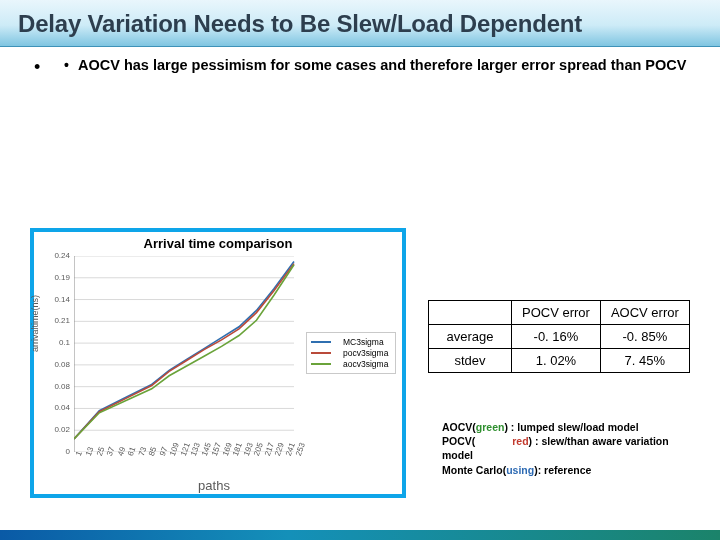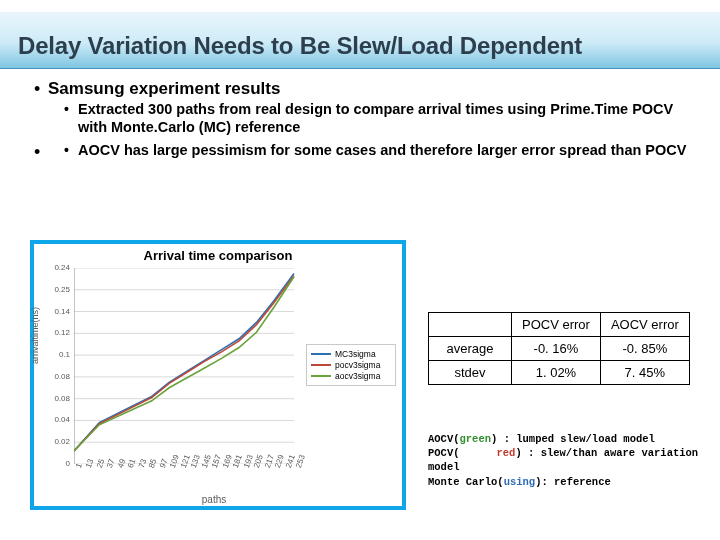--- a/index.html
+++ b/index.html
@@ -14,22 +14,21 @@
   }
   .slide {
     position: relative;
     width: 720px;
     height: 540px;
     background: #fff;
   }
   .title-bar {
     background: linear-gradient(to bottom, #e9f6fc 0%, #cdebf7 55%, #7fc5e1 100%);
     border-bottom: 1px solid #3e92b8;
-    padding: 20px 18px 8px 18px;
-    margin-top: 12px;
+    padding: 10px 18px 8px 18px;
   }
   .title-bar h1 {
     margin: 0;
     font-size: 24px;
     font-weight: 700;
     color: #2d3e4e;
     letter-spacing: -0.2px;
   }
   .body {
     padding: 6px 24px 0 24px;
@@ -128,38 +127,38 @@
     top: 120px;
     transform: rotate(-90deg);
     transform-origin: left top;
     font-size: 9px;
     color: #5a5a5a;
   }
   .xlabel {
     position: absolute;
     left: 180px;
     bottom: 1px;
-    font-size: 10px;
+    font-size: 13px;
     color: #5a5a5a;
     transform: translateX(-50%);
   }
   .legend {
     position: absolute;
     right: 6px;
     top: 100px;
     width: 80px;
     border: 1px solid #c9c9c9;
     background: #fff;
     font-size: 8.5px;
     padding: 3px 4px;
   }
   .legend .row {
     display: flex;
     align-items: center;
-    gap: 4px;
+    gap: 12px;
     margin: 1px 0;
   }
   .legend .swatch {
     width: 20px;
     height: 1px;
     border-top: 2px solid;
   }
   
   .err-table {
     position: absolute;
@@ -173,26 +172,25 @@
     padding: 4px 10px;
     text-align: center;
     min-width: 62px;
     font-weight: 400;
   }
   .err-table th.blank {
     border: 1px solid #000;
   }
   .caption {
     position: absolute;
-    left: 398px;
+    left: 412px;
     top: 192px;
     font-size: 10.5px;
     line-height: 1.35;
     font-weight: 700;
-    font-family: Liberation Mono, monospace;
   }
   .caption .g { color: #2f8f2f; font-weight: 700; }
   .caption .r { color: #c23a2e; font-weight: 700; padding-left: 37px; }
   .caption .b { color: #2d6ab3; font-weight: 700; }
   .footer-grad {
     position: absolute;
     left: 0;
     bottom: 0;
     width: 720px;
     height: 10px;
@@ -203,26 +201,20 @@
 <body>
 
 <div class="slide">
 
   <div class="title-bar">
     <h1>Delay Variation Needs to Be Slew/Load Dependent</h1>
   </div>
 
   <div class="body">
     <ul class="lvl1">
-      <li>
-        <div class="b1">Samsung experiment results</div>
-        <ul class="lvl2">
-          <li>Extracted 300 paths from real design to compare arrival times using Prime.Time POCV with Monte.Carlo (MC) reference</li>
-        </ul>
-      </li>
       <li>
         <ul class="lvl2">
           <li>AOCV has large pessimism for some cases and therefore larger error spread than POCV</li>
         </ul>
       </li>
     </ul>
   </div>
 
   <div class="lower">
 
@@ -251,23 +243,23 @@
           </svg>
       </div>
 
       <div id="yticks-holder">
           <div class="ytick" style="right: 330px; left: 14px; top: 215px; width: 22px; text-align: right;">0</div>
           <div class="ytick" style="right: 330px; left: 14px; top: 193.222px; width: 22px; text-align: right;">0.02</div>
           <div class="ytick" style="right: 330px; left: 14px; top: 171.444px; width: 22px; text-align: right;">0.04</div>
           <div class="ytick" style="right: 330px; left: 14px; top: 149.667px; width: 22px; text-align: right;">0.08</div>
           <div class="ytick" style="right: 330px; left: 14px; top: 127.889px; width: 22px; text-align: right;">0.08</div>
           <div class="ytick" style="right: 330px; left: 14px; top: 106.111px; width: 22px; text-align: right;">0.1</div>
-          <div class="ytick" style="right: 330px; left: 14px; top: 84.3333px; width: 22px; text-align: right;">0.12</div>
+          <div class="ytick" style="right: 330px; left: 14px; top: 84.3333px; width: 22px; text-align: right;">0.21</div>
           <div class="ytick" style="right: 330px; left: 14px; top: 62.5556px; width: 22px; text-align: right;">0.14</div>
-          <div class="ytick" style="right: 330px; left: 14px; top: 40.7778px; width: 22px; text-align: right;">0.25</div>
+          <div class="ytick" style="right: 330px; left: 14px; top: 40.7778px; width: 22px; text-align: right;">0.19</div>
           <div class="ytick" style="right: 330px; left: 14px; top: 19px; width: 22px; text-align: right;">0.24</div>
         </div>
       <div id="xticks-holder">
           <div class="xtick" style="left: 40px; top: 222px; transform: rotate(-70deg); transform-origin: left top;">1</div>
           <div class="xtick" style="left: 50.4762px; top: 222px; transform: rotate(-70deg); transform-origin: left top;">13</div>
           <div class="xtick" style="left: 60.9524px; top: 222px; transform: rotate(-70deg); transform-origin: left top;">25</div>
           <div class="xtick" style="left: 71.4286px; top: 222px; transform: rotate(-70deg); transform-origin: left top;">37</div>
           <div class="xtick" style="left: 81.9048px; top: 222px; transform: rotate(-70deg); transform-origin: left top;">49</div>
           <div class="xtick" style="left: 92.381px; top: 222px; transform: rotate(-70deg); transform-origin: left top;">61</div>
           <div class="xtick" style="left: 102.857px; top: 222px; transform: rotate(-70deg); transform-origin: left top;">73</div>

